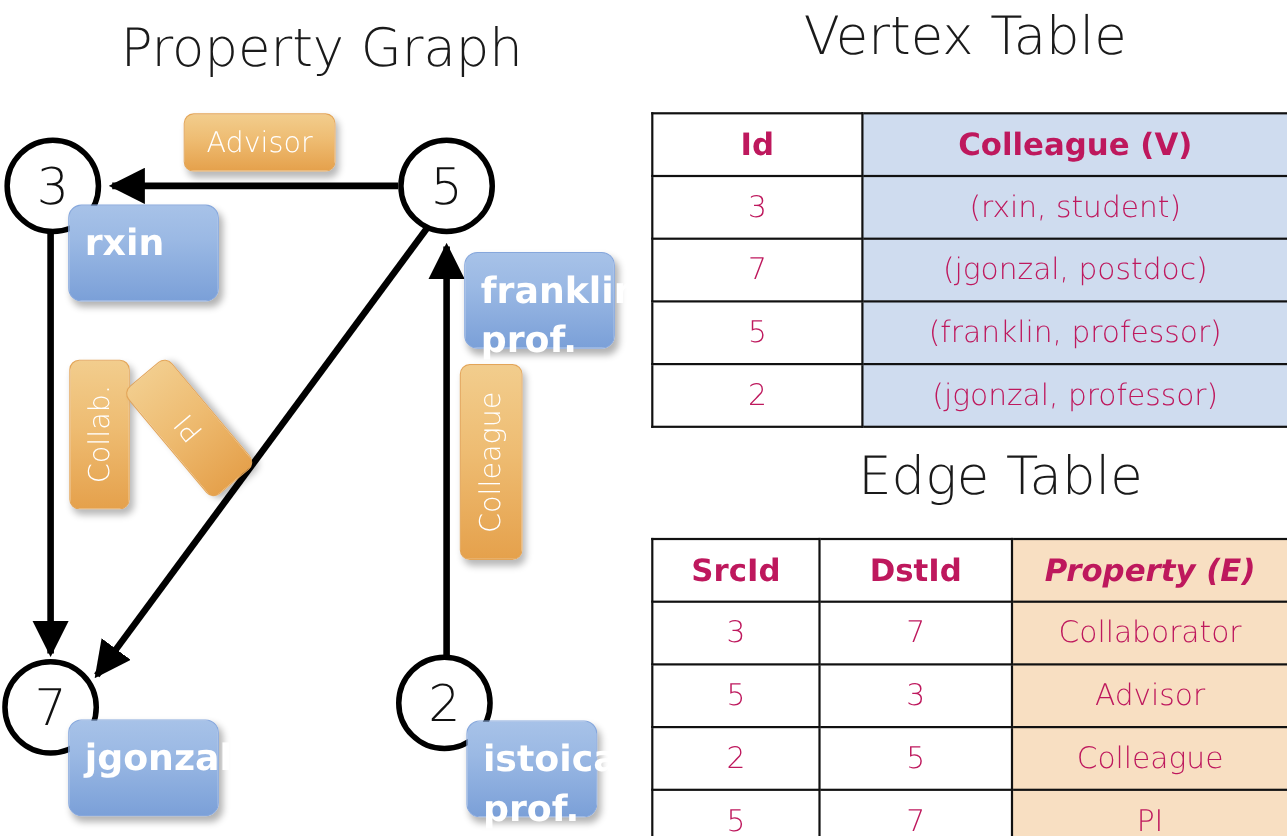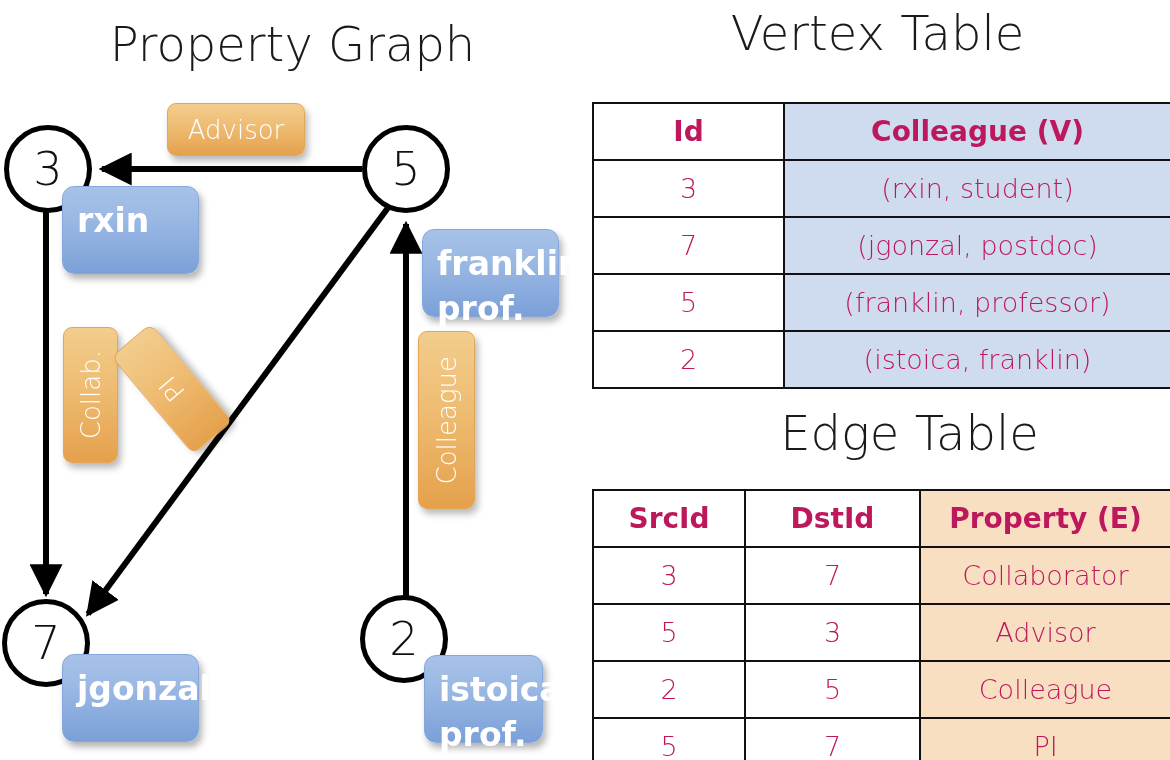--- a/index.html
+++ b/index.html
@@ -134,21 +134,21 @@
     padding: 0;
     height: 55px;
     vertical-align: middle;
   }
   .data-table th {
     font-weight: 700;
     font-size: 28px;
   }
   .hdr-blue  { background: #cfdcef; }
   .cell-blue { background: #cfdcef; }
-  .hdr-orange  { background: #f8dfc2; }
+  .hdr-orange  { background: #f8dfc2; font-style: italic; }
   .cell-orange { background: #f8dfc2; margin-left: 40px; }
 
   #vertex-table { left: 592px; top: 102px; width: 578px; }
   #edge-table   { left: 592px; top: 489px; width: 578px; }
 </style>
 </head>
 <body>
 
 <div id="title-property-graph" class="title">Property Graph</div>
 
@@ -233,21 +233,21 @@
     <tr>
       <td>7</td>
       <td class="cell-blue">(jgonzal, postdoc)</td>
     </tr>
     <tr>
       <td>5</td>
       <td class="cell-blue">(franklin, professor)</td>
     </tr>
     <tr>
       <td>2</td>
-      <td class="cell-blue">(istoica, franklin)</td>
+      <td class="cell-blue">(jgonzal, professor)</td>
     </tr>
   </tbody>
 </table>
 
 <div id="title-edge-table" class="title">Edge Table</div>
 
 <table id="edge-table" class="data-table">
   <colgroup>
       <col style="width:152px">
       <col style="width:175px">

